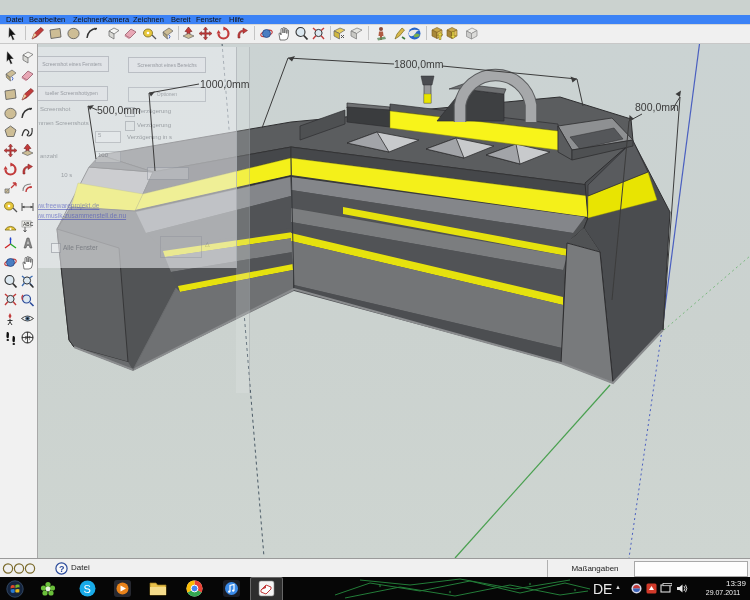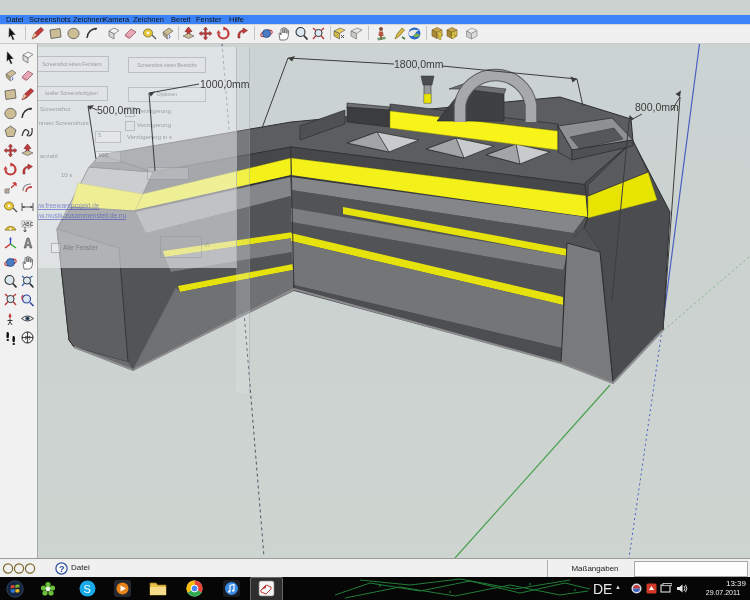--- a/index.html
+++ b/index.html
@@ -294,21 +294,21 @@
       <ellipse cx="10.8" cy="14" rx="1.3" ry="1" fill="#111"></ellipse>
     </svg>
     <svg style="position:absolute;left:19.5px;top:329.55px;z-index:12" width="15" height="15" viewBox="0 0 15 15">
       <circle cx="7.5" cy="7.5" r="5.5" fill="none" stroke="#222" stroke-width="1"></circle>
       <path d="M2 7.5 L13 7.5 M7.5 2 L7.5 13" stroke="#222" stroke-width="0.8"></path>
       <text x="5" y="9.5" font-size="4.5" fill="#222" font-family="Liberation Sans">PT</text>
     </svg>
 
 <div id="menubar">
  <span style="left:6px">Datei</span>
-      <span style="left:29px">Screenshots</span>
+      <span style="left:29px">Bearbeiten</span>
       <span style="left:73px">Zeichnen</span>
  <span style="left:103px">Kamera</span>
       <span style="left:133px">Zeichnen</span>
       <span style="left:171px">Bereit</span>
  <span style="left:196px">Fenster</span>
       <span style="left:229px">Hilfe</span>
 </div>
 <div id="toolbar"></div>
 <svg style="position:absolute;left:4.5px;top:25.5px;z-index:22" width="15" height="15" viewBox="0 0 15 15">
       <path d="M4 1 L11 9 L7.5 9 L9.5 13.5 L7.5 14.3 L5.8 9.8 L3.5 12 Z" fill="#111" stroke="#eee" stroke-width="0.5"></path>

